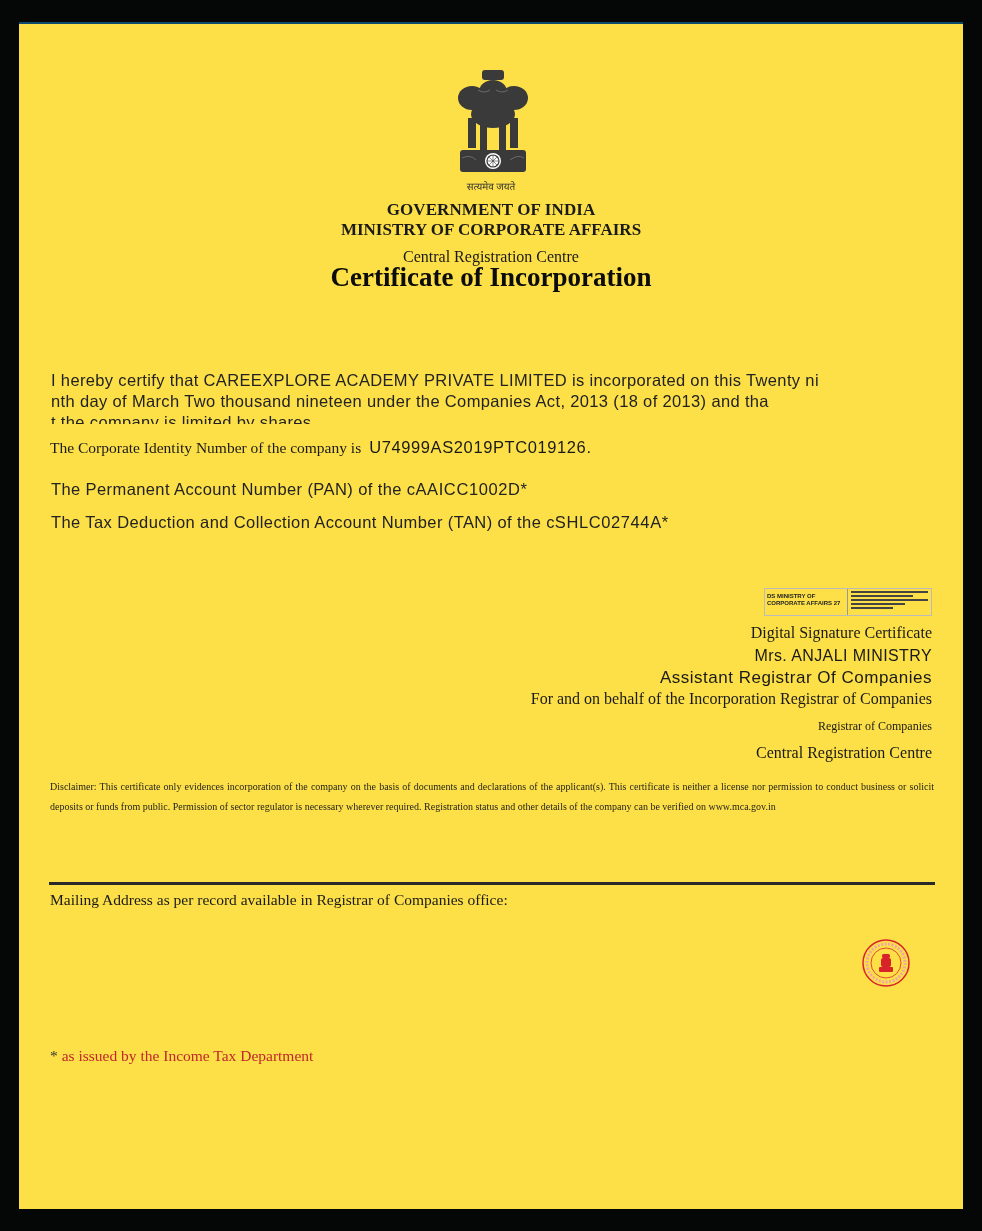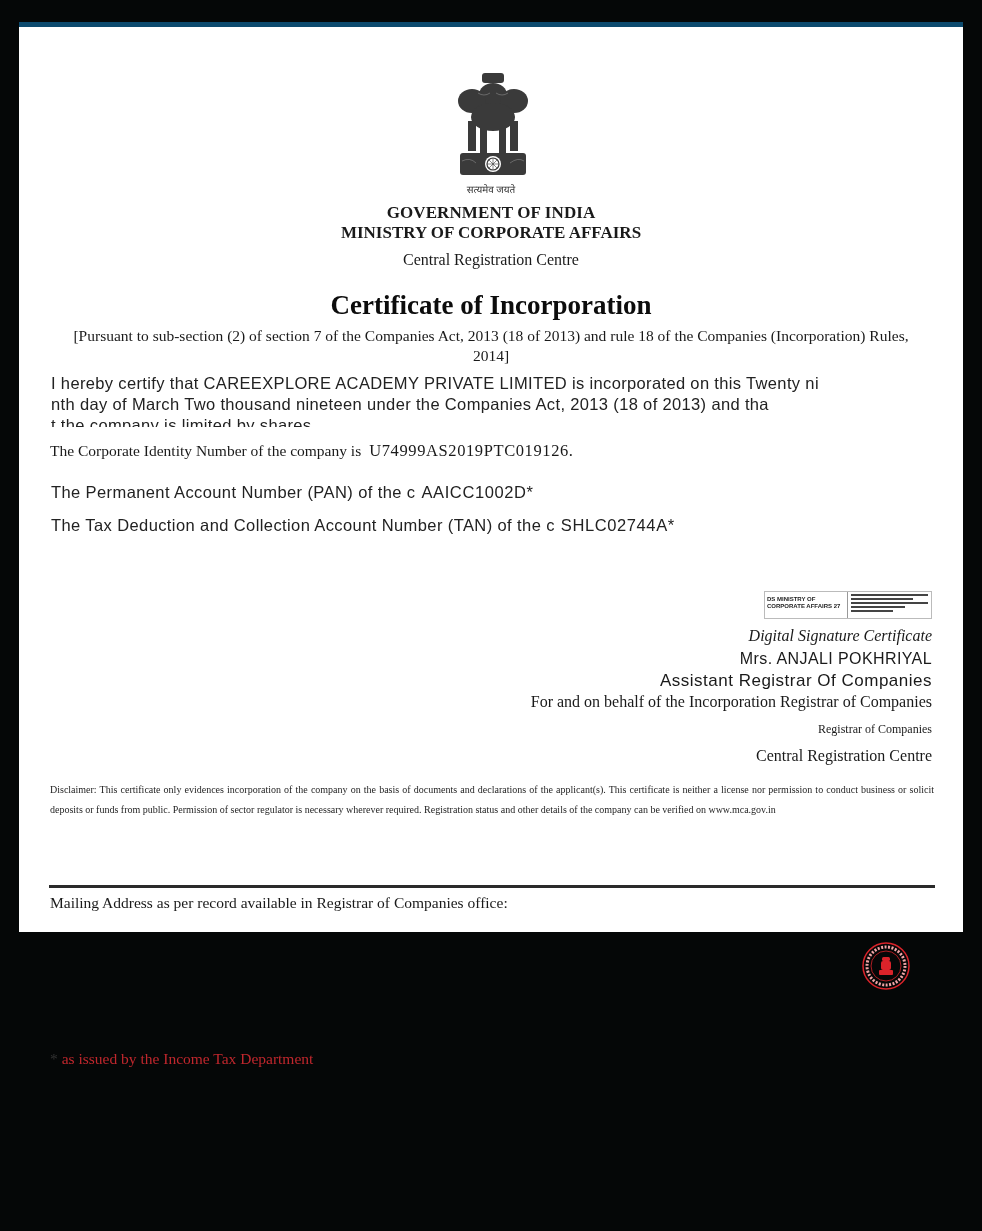--- a/index.html
+++ b/index.html
@@ -7,58 +7,58 @@
     width: 982px; height: 1231px;
     background: #050707;
     position: relative;
     overflow: hidden;
     font-family: "Liberation Serif", serif;
     color: #1a1a1a;
   }
   .page {
     position: absolute;
     left: 19px; top: 22px;
-    width: 944px; height: 910px;
-    background: #ffffff;
-    border-top: 5px solid #0c4a6e;
+    width: 944px; height: 1187px;
+    background: #fde047;
+    border-top: 2px solid #0c4a6e;
     box-sizing: border-box;
   }
   .abs { position: absolute; }
   .serif { font-family: "Liberation Serif", serif; }
   .sans { font-family: "Liberation Sans", sans-serif; }
   .center { text-align: center; }
   .right { text-align: right; }
 
   .emblem { left: 429px; top: 44px; width: 90px; height: 118px; }
   .motto { left: 0; width: 944px; top: 155px; font-size: 10px; color: #333; }
   .gov { left: 0; width: 944px; top: 176px; font-size: 17px; font-weight: bold; letter-spacing: 0.1px; }
   .ministry { left: 0; width: 944px; top: 196px; font-size: 17px; font-weight: bold; }
   .crc { left: 0; width: 944px; top: 224px; font-size: 16px; }
-  .cert-title { left: 0; width: 944px; top: 263px; font-size: 27px; font-weight: bold; color: #0c0c0c; }
+  .cert-title { left: 0; width: 944px; top: 238px; font-size: 27px; font-weight: bold; color: #0c0c0c; }
   .pursuant { left: 40px; width: 864px; top: 299px; font-size: 15.5px; line-height: 20px; }
 
   .certify { left: 32px; width: 880px; top: 346px; height: 54px; overflow: hidden;
     font-size: 16.5px; line-height: 21px; letter-spacing: 0.35px; color: #222; }
 
   .cin-row { left: 31px; top: 414px; font-size: 15.5px; }
-  .cin-val { font-family: Liberation Serif, serif; font-size: 16.5px; letter-spacing: 0.6px; margin-left: 8px; margin-top: 16px; }
+  .cin-val { font-family: Liberation Sans, sans-serif; font-size: 16.5px; letter-spacing: 0.6px; margin-left: 8px; margin-top: 16px; }
   .pan-row { left: 32px; top: 456px; font-size: 16.5px; letter-spacing: 0.4px; color: #222; }
   .tan-row { left: 32px; top: 489px; font-size: 16.5px; letter-spacing: 0.4px; color: #222; }
   .given-row { left: 32px; top: 527px; font-size: 16.5px; letter-spacing: 0.45px; color: #222; }
-  .idval { margin-left: 6px; letter-spacing: 0.6px; }
+  .idval { letter-spacing: 0.6px; }
 
   .sigbox { left: 745px; top: 564px; width: 166px; height: 26px; border: 1px solid #bbb;
     display: flex; align-items: stretch; font-family: "Liberation Sans", sans-serif; }
   .sigbox .sl { width: 80px; font-size: 6px; line-height: 7px; padding: 4px 0 0 2px; font-weight: bold; color: #222; }
   .sigbox .sr { flex: 1; border-left: 1px solid #999; padding: 2px 3px; display: flex; flex-direction: column; gap: 2px; }
   .sigbox .sr i { display: block; height: 2px; background: #444; }
 
   .sig-lines { right: 31px; top: 597px; width: 520px; }
   .sig-lines div { white-space: nowrap; }
-  .dsc { font-size: 16px; height: 23px; line-height: 23px; font-style: italic; }
+  .dsc { font-size: 16px; height: 23px; line-height: 23px; }
   .signame { font-size: 16px; height: 23px; line-height: 23px; font-family: "Liberation Sans", sans-serif; letter-spacing: 0.4px; }
   .sigtitle { font-size: 17px; height: 22px; line-height: 22px; font-family: "Liberation Sans", sans-serif; letter-spacing: 0.5px; }
   .behalf { font-size: 16px; height: 27px; line-height: 20px; }
   .roc { font-size: 12px; height: 27px; line-height: 20px; }
   .crc2 { font-size: 16px; height: 24px; line-height: 20px; }
 
   .disclaimer { left: 31px; width: 884px; top: 753px; font-size: 10px; line-height: 20px; text-align: justify; color: #1e1e1e; }
 
   .rule { left: 30px; top: 858px; width: 886px; height: 3px; background: #2a2a2a; }
 
@@ -103,21 +103,20 @@
       <path d="M30 22 q6 4 12 0"></path>
         <path d="M48 22 q6 4 12 0"></path>
     </g>
   </svg>
   <div class="abs motto center">सत्यमेव जयते</div>
 
   <div class="abs gov center serif">GOVERNMENT OF INDIA</div>
   <div class="abs ministry center serif">MINISTRY OF CORPORATE AFFAIRS</div>
   <div class="abs crc center serif">Central Registration Centre</div>
   <div class="abs cert-title center serif">Certificate of Incorporation</div>
-  <div class="abs pursuant center serif">[Pursuant to sub-section (2) of section 7 of the Companies Act, 2013 (18 of 2013) and rule 18 of the Companies (Incorporation) Rules, 2014]</div>
 
   <div class="abs certify sans">
     <div>I hereby certify that CAREEXPLORE ACADEMY PRIVATE LIMITED is incorporated on this Twenty ni</div>
     <div>nth day of March Two thousand nineteen under the Companies Act, 2013 (18 of 2013) and tha</div>
     <div>t the company is limited by shares</div>
   </div>
 
   <div class="abs cin-row serif">
     <span>The Corporate Identity Number of the company is</span><span class="cin-val">U74999AS2019PTC019126.</span>
   </div>
@@ -134,21 +133,21 @@
       <i></i>
         <i style="width:80%"></i>
         <i></i>
         <i style="width:70%"></i>
         <i style="width:55%"></i>
     </div>
   </div>
 
   <div class="abs sig-lines right">
     <div class="dsc serif">Digital Signature Certificate</div>
-    <div class="signame">Mrs. ANJALI POKHRIYAL</div>
+    <div class="signame">Mrs. ANJALI MINISTRY</div>
     <div class="sigtitle">Assistant Registrar Of Companies</div>
     <div class="behalf serif">For and on behalf of the Incorporation Registrar of Companies</div>
     <div class="roc serif">Registrar of Companies</div>
     <div class="crc2 serif">Central Registration Centre</div>
   </div>
 
   <div class="abs disclaimer serif">Disclaimer: This certificate only evidences incorporation of the company on the basis of documents and declarations of the applicant(s). This certificate is neither a license nor permission to conduct business or solicit deposits or funds from public. Permission of sector regulator is necessary wherever required. Registration status and other details of the company can be verified on www.mca.gov.in</div>
 
   <div class="abs rule"></div>
 

